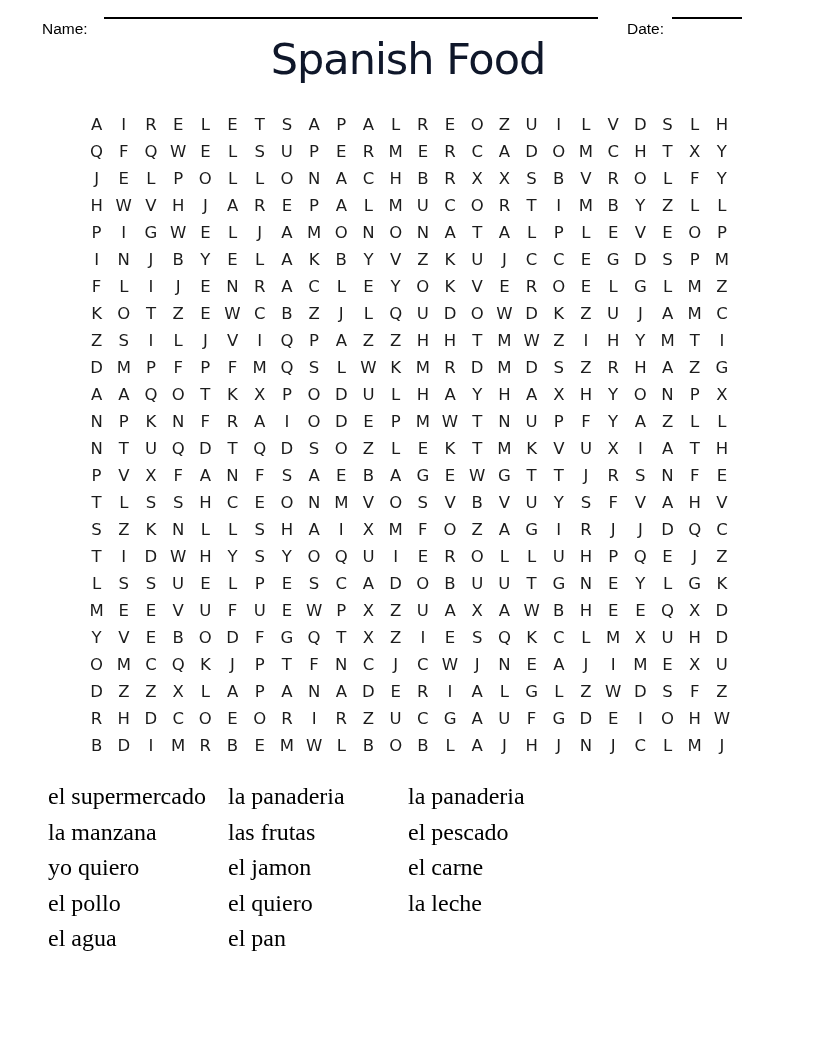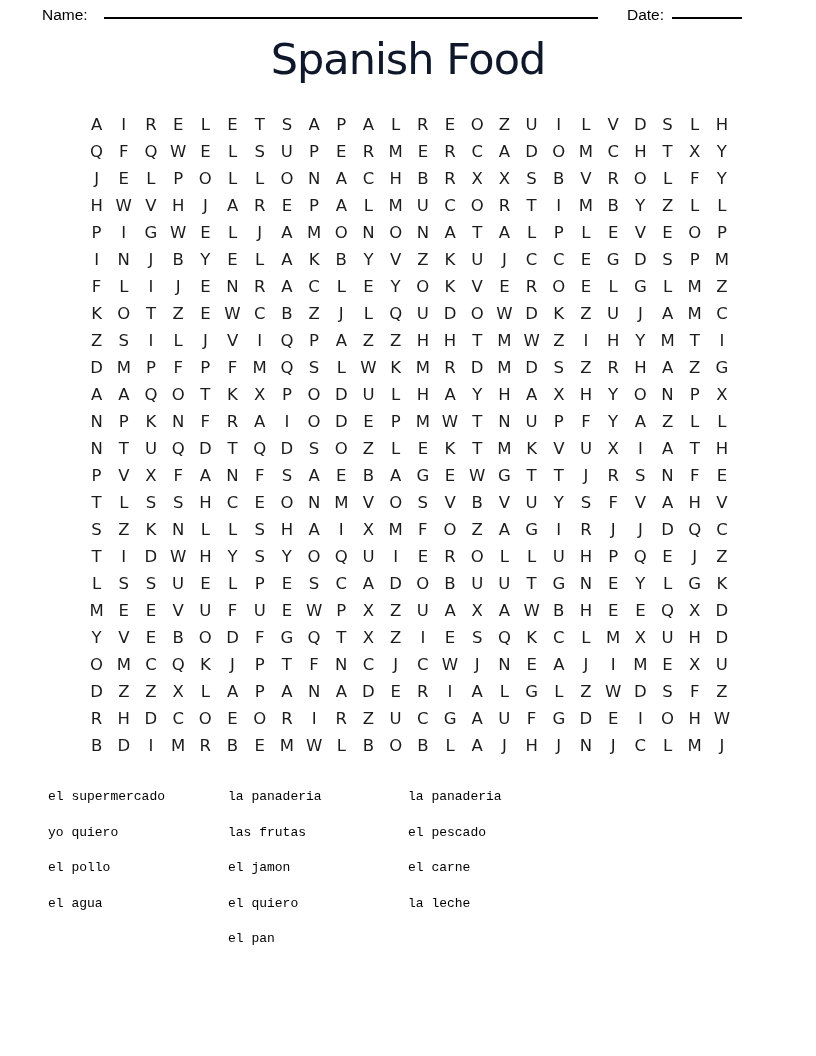--- a/index.html
+++ b/index.html
@@ -16,21 +16,21 @@
     font-family: "DejaVu Sans", sans-serif;
     color: #1a1a1a;
   }
 
   
   .hdr-label {
     position: absolute;
     font-family: "Liberation Sans", sans-serif;
     font-size: 15.5px;
     color: #000000;
-    top: 6px;
+    top: 20px;
     white-space: nowrap;
   }
   .name-label { left: 42px; }
   .date-label { left: 627px; }
   .hdr-line {
     position: absolute;
     top: 0;
     height: 17px;
     border-bottom: 2px solid #000000;
   }
@@ -77,22 +77,22 @@
     left: 48px;
     top: 779px;
     display: flex;
   }
   .wcol {
     width: 180px;
   }
   .word {
     height: 35.6px;
     line-height: 35.6px;
-    font-family: Liberation Mono, monospace;
-    font-size: 13px;
+    font-family: Liberation Serif, serif;
+    font-size: 24px;
     color: #000000;
     white-space: nowrap;
   }
 </style>
 </head>
 <body>
 
 <div class="page">
 
   <span class="hdr-label name-label">Name:</span>
@@ -678,20 +678,21 @@
       <span class="cell">J</span>
       <span class="cell">C</span>
       <span class="cell">L</span>
       <span class="cell">M</span>
       <span class="cell">J</span>
     </div>
 
   <div class="wordlist" id="wordlist">
       <div class="wcol">
         <div class="word">el supermercado</div>
+        <div class="word">la manzana</div>
         <div class="word">yo quiero</div>
         <div class="word">el pollo</div>
         <div class="word">el agua</div>
       </div>
       <div class="wcol">
         <div class="word">la panaderia</div>
         <div class="word">las frutas</div>
         <div class="word">el jamon</div>
         <div class="word">el quiero</div>
         <div class="word">el pan</div>

